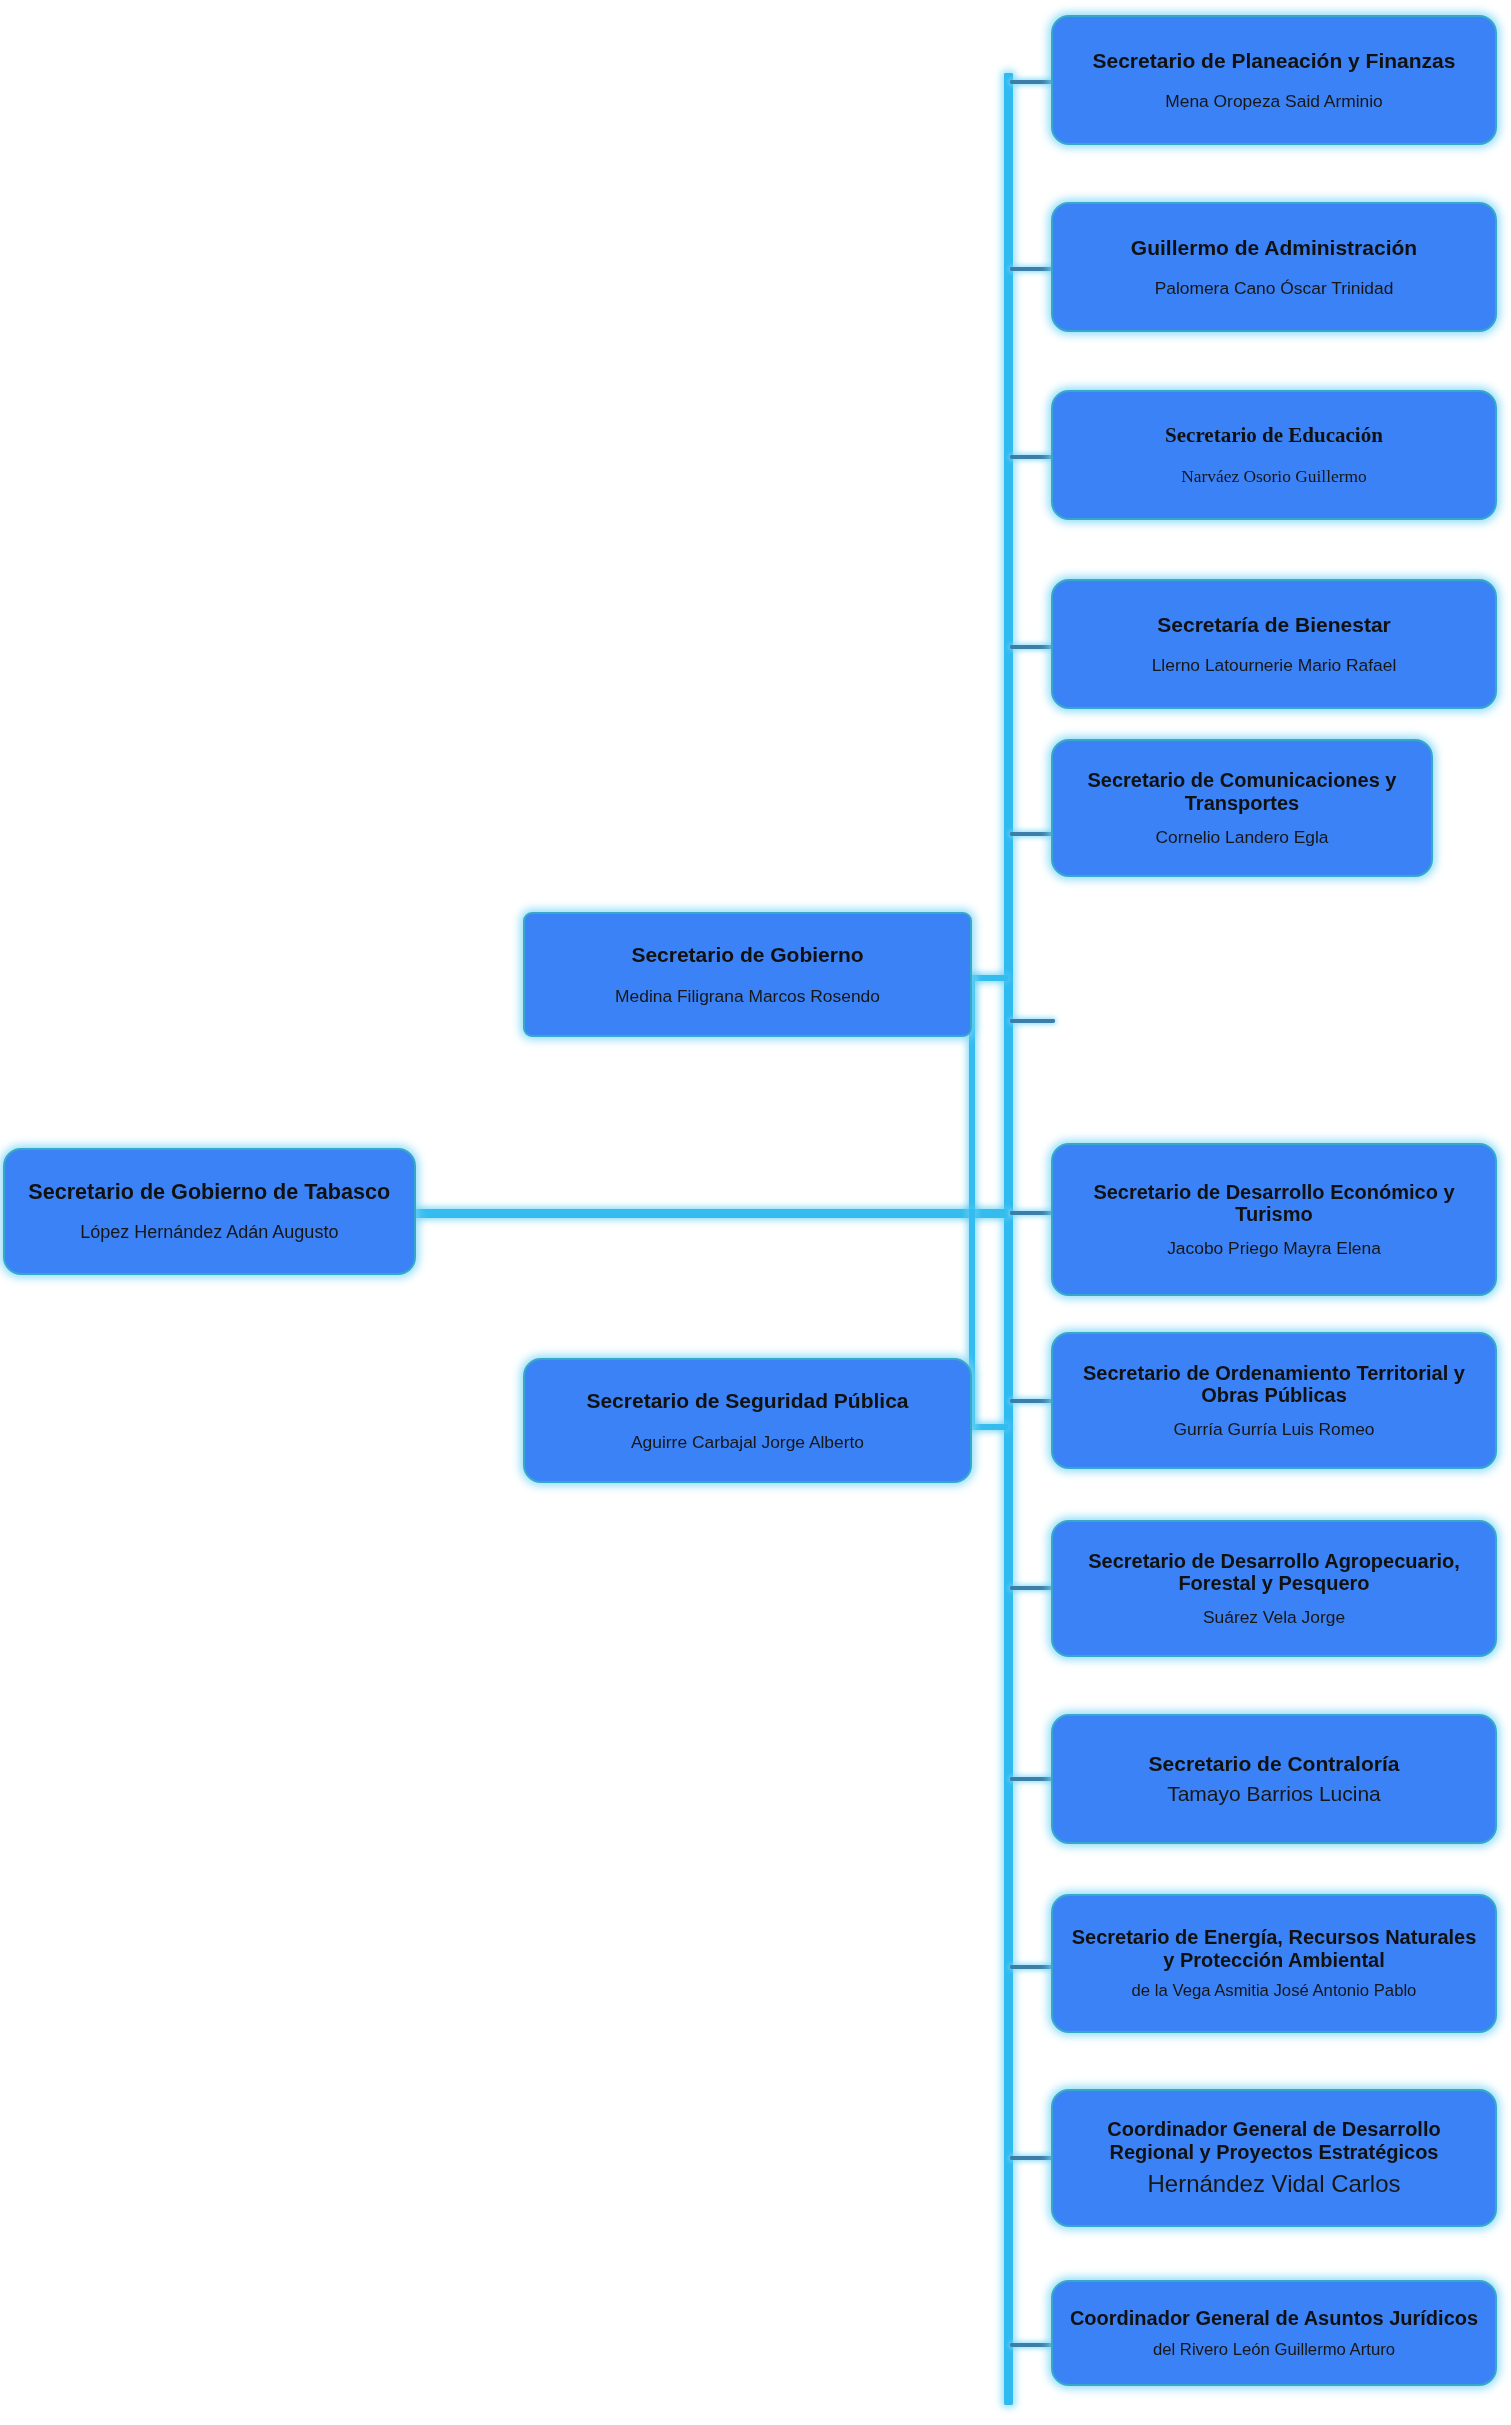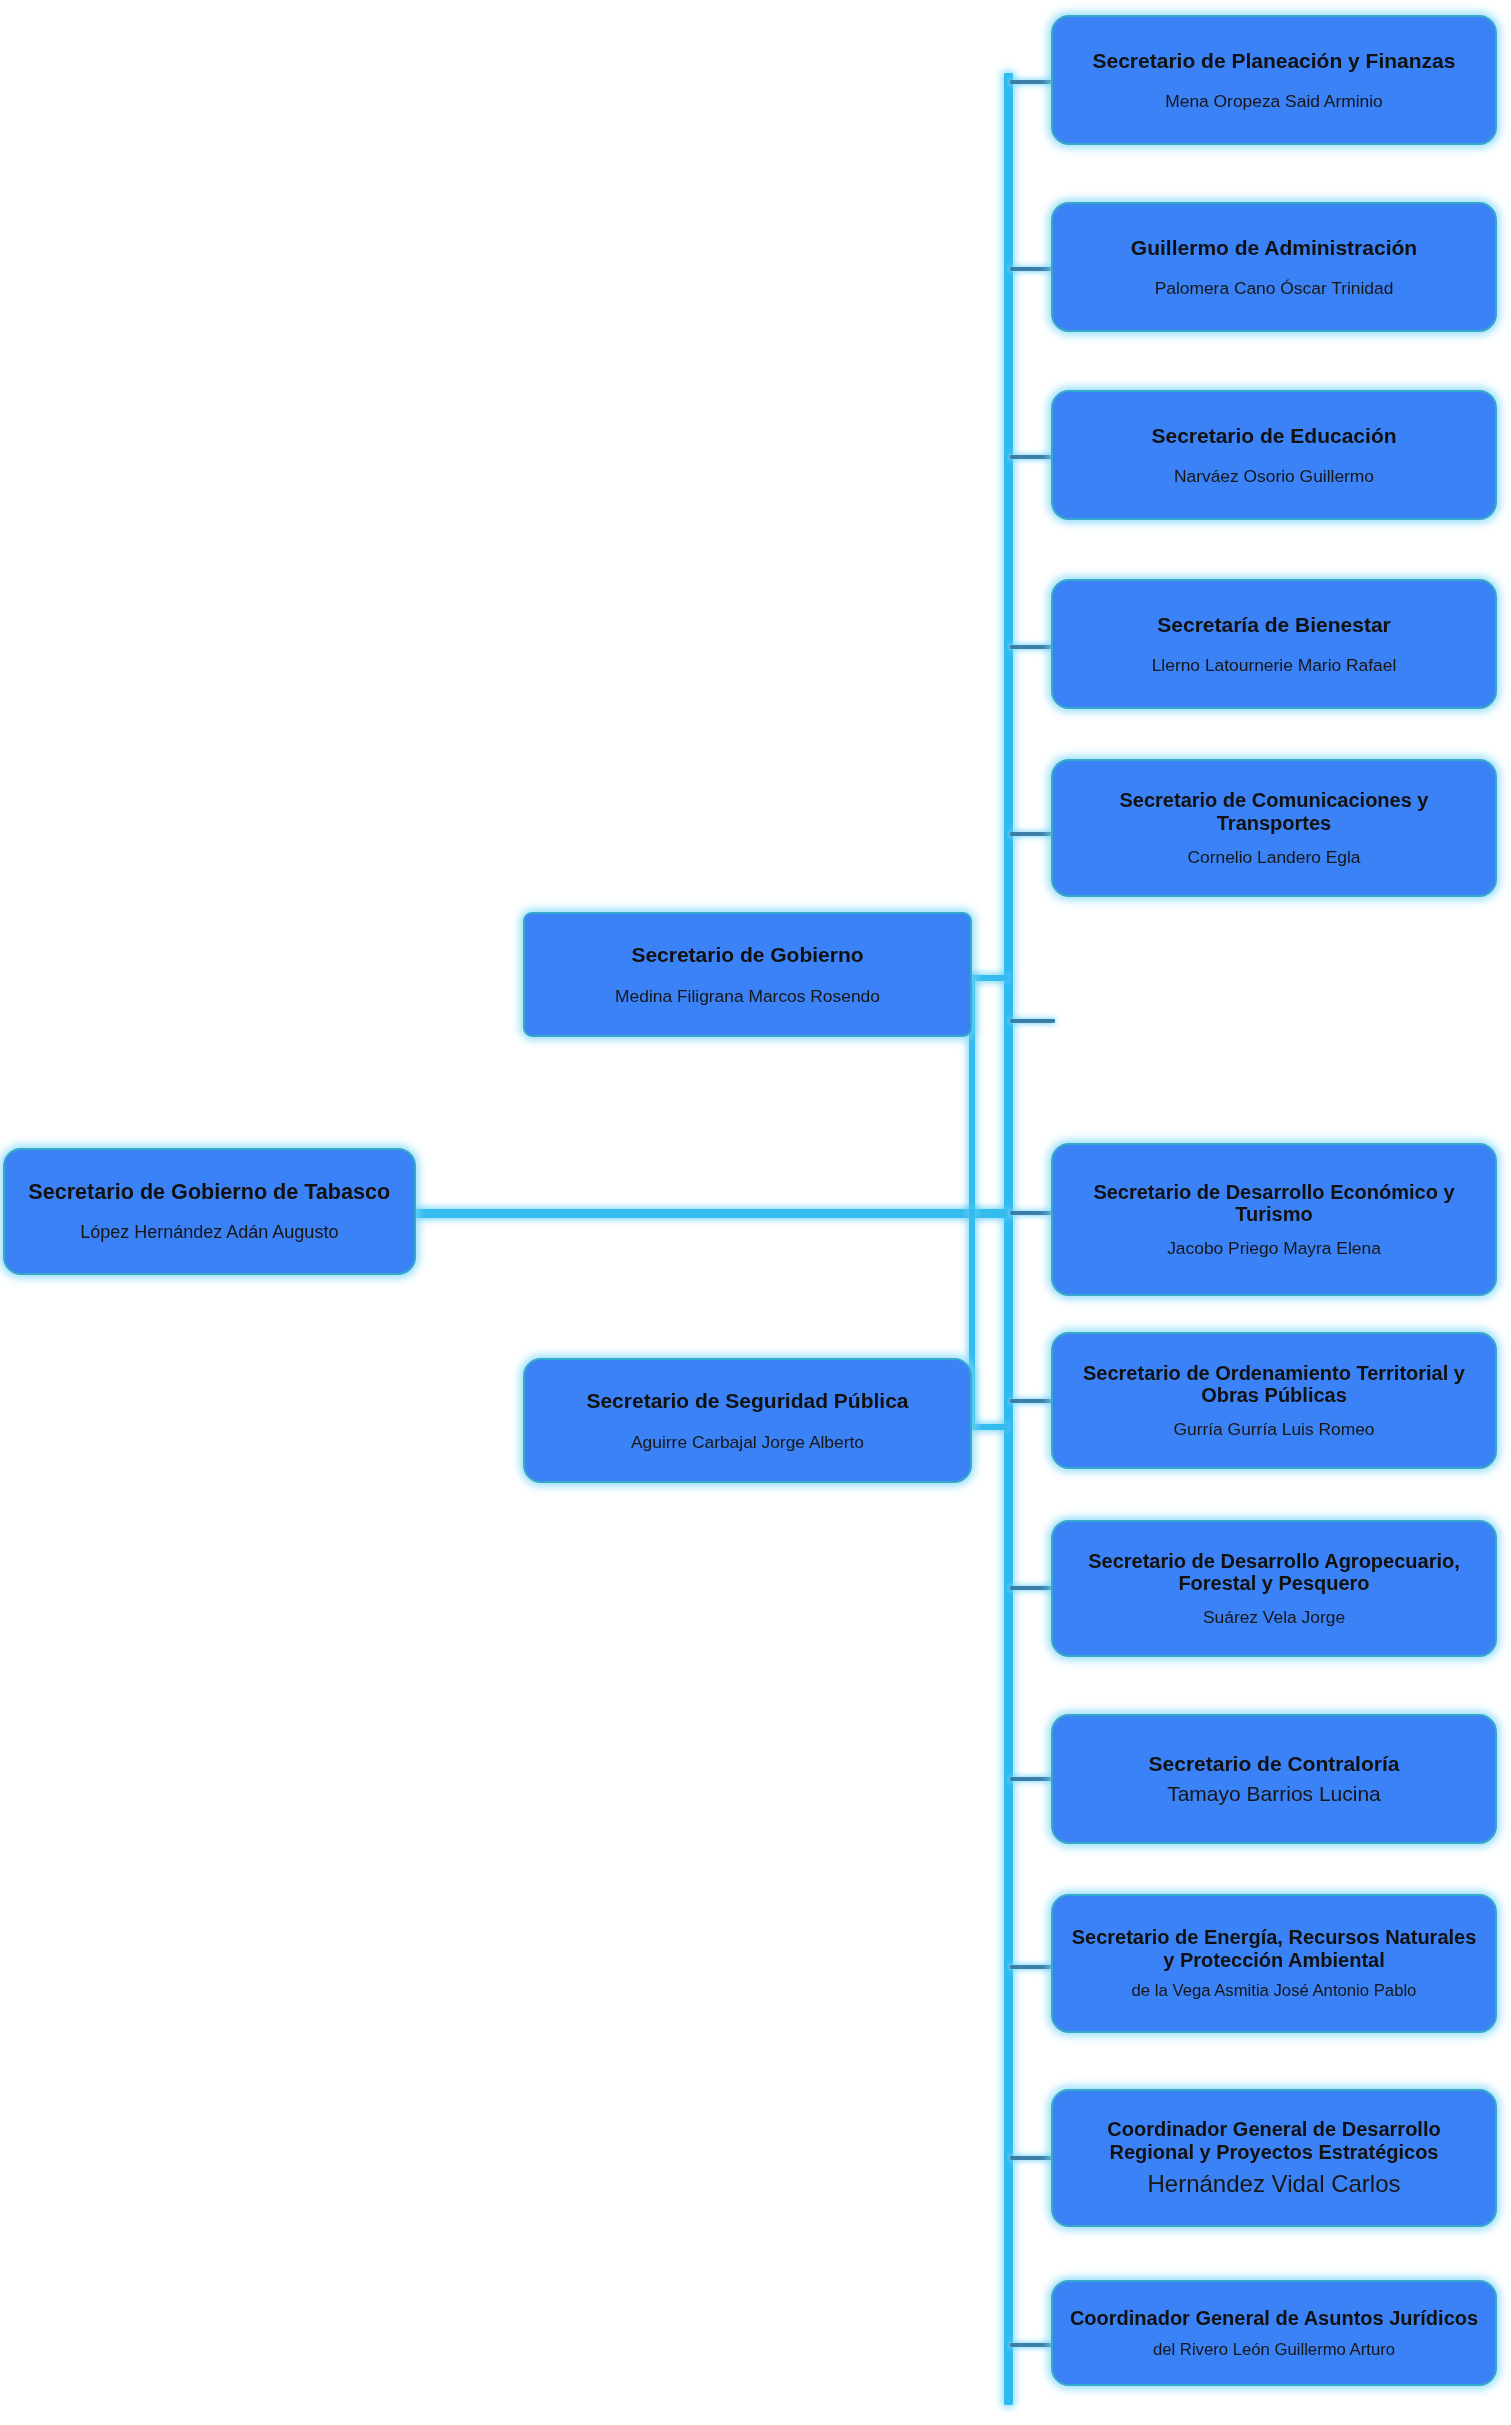--- a/index.html
+++ b/index.html
@@ -86,31 +86,31 @@
   <div class="node" style="left:1051px;top:15.3px;width:446px;height:130px;">
     <div class="title">Secretario de Planeación y Finanzas</div>
     <div class="person">Mena Oropeza Said Arminio</div>
   </div>
 
   <div class="node" style="left:1051px;top:202px;width:446px;height:130px;">
     <div class="title">Guillermo de Administración</div>
     <div class="person">Palomera Cano Óscar Trinidad</div>
   </div>
 
-  <div class="node" style="left:1051px;top:390px;width:446px;height:130px;">
+  <div class="node" style="left:1051px;top:390px;width:446px;height:130px;font-family:Liberation Serif, serif;">
     <div class="title">Secretario de Educación</div>
     <div class="person">Narváez Osorio Guillermo</div>
   </div>
 
   <div class="node" style="left:1051px;top:579px;width:446px;height:130px;">
     <div class="title">Secretaría de Bienestar</div>
     <div class="person">Llerno Latournerie Mario Rafael</div>
   </div>
 
-  <div class="node two-line" style="left:1051px;top:759px;width:446px;height:138px;">
+  <div class="node two-line" style="left:1051px;top:739px;width:382px;height:138px;">
     <div class="title">Secretario de Comunicaciones y Transportes</div>
     <div class="person">Cornelio Landero Egla</div>
   </div>
 
 
   <div class="node two-line" style="left:1051px;top:1143px;width:446px;height:153px;">
     <div class="title">Secretario de Desarrollo Económico y Turismo</div>
     <div class="person">Jacobo Priego Mayra Elena</div>
   </div>
 

